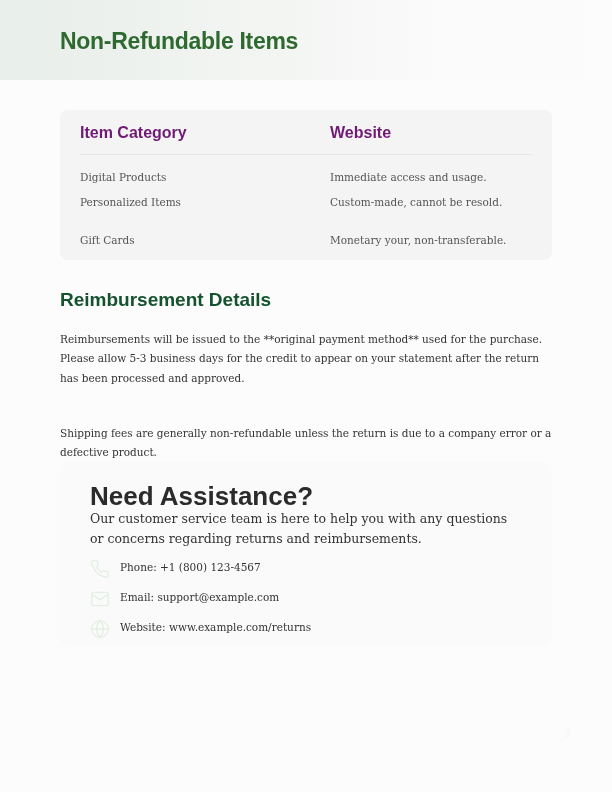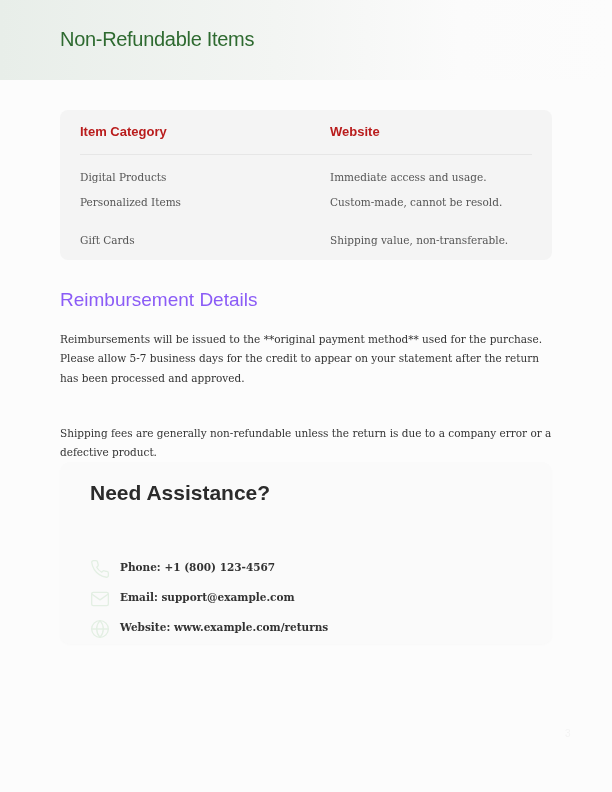--- a/index.html
+++ b/index.html
@@ -11,68 +11,68 @@
       font-family: "DejaVu Serif", serif;
       color: #333;
     }
     .header {
       position: absolute; left: 0; top: 0; width: 612px; height: 80px;
       background: linear-gradient(90deg, #e8eee9 0%, #f3f5f3 45%, #fbfbfb 75%, #fcfcfc 100%);
     }
     .header h1 {
       position: absolute; left: 60px; top: 28px; margin: 0;
       font-family: "Liberation Sans", sans-serif;
-      font-size: 20px; font-weight: normal; color: #2e6a30; letter-spacing: -0.3px;
+      font-size: 23px; font-weight: bold; color: #2e6a30; letter-spacing: -0.3px;
     }
     .table-card {
       position: absolute; left: 60px; top: 110px; width: 492px; height: 150px;
       background: #f4f4f4; border-radius: 8px;
     }
     .th {
       position: absolute; top: 14px;
       font-family: "Liberation Sans", sans-serif; font-weight: bold;
-      font-size: 13px; color: #b91c1c;
+      font-size: 16px; color: #701a75;
     }
     .th.c1 { left: 20px; }
     .th.c2 { left: 270px; }
     .th-rule {
       position: absolute; left: 20px; top: 44px; width: 452px; height: 1px; background: #e6e6e6;
     }
     .row {
       position: absolute; left: 20px; width: 452px; height: 20px;
       font-size: 10.5px; color: #555;
     }
     .row span { position: absolute; top: 0; white-space: nowrap; }
     .row .c1 { left: 0; }
     .row .c2 { left: 250px; }
     h2.section {
       position: absolute; left: 60px; top: 289px; margin: 0;
-      font-family: "Liberation Sans", sans-serif; font-weight: normal;
-      font-size: 19px; color: #8b5cf6;
+      font-family: "Liberation Sans", sans-serif; font-weight: bold;
+      font-size: 19px; color: #14532d;
     }
     .para {
       position: absolute; left: 60px; width: 495px;
       font-size: 10.5px; line-height: 19.3px; color: #333; margin: 0;
     }
     .assist-card {
       position: absolute; left: 60px; top: 462px; width: 492px; height: 182px;
       background: #fafafa; border-radius: 10px;
       box-shadow: 0 1px 3px rgba(0,0,0,0.02);
     }
     .assist-card h3 {
       position: absolute; left: 30px; top: 19px; margin: 0;
       font-family: "Liberation Sans", sans-serif; font-weight: bold;
-      font-size: 21px; color: #2b2b2b;
+      font-size: 26px; color: #2b2b2b;
     }
     .assist-card .intro {
       position: absolute; left: 30px; top: 47px; width: 420px; margin: 0;
       font-size: 12.5px; line-height: 20px; color: #333;
     }
     .contact {
-      position: absolute; left: 30px; height: 20px; width: 400px; font-weight: bold;
+      position: absolute; left: 30px; height: 20px; width: 400px;
     }
     .contact .icon {
       position: absolute; left: 0; top: 0; width: 20px; height: 20px;
     }
     .contact .icon svg { width: 20px; height: 20px; }
     .contact .label {
       position: absolute; left: 30px; top: 2px;
       font-size: 10.5px; color: #333; white-space: nowrap;
     }
     .page-num {
@@ -95,30 +95,31 @@
   <div class="row" style="top:86px;">
     <span class="c1">Personalized Items</span>
     <span class="c2">Custom-made, cannot be resold.</span>
   </div>
   <div class="row" style="top:61px;">
     <span class="c1">Digital Products</span>
     <span class="c2">Immediate access and usage.</span>
   </div>
   <div class="row" style="top:124px;">
     <span class="c1">Gift Cards</span>
-    <span class="c2">Shipping value, non-transferable.</span>
+    <span class="c2">Monetary your, non-transferable.</span>
   </div>
 </div>
 
 <h2 class="section">Reimbursement Details</h2>
-<p class="para" style="top:330px;">Reimbursements will be issued to the **original payment method** used for the purchase. Please allow 5-7 business days for the credit to appear on your statement after the return has been processed and approved.</p>
+<p class="para" style="top:330px;">Reimbursements will be issued to the **original payment method** used for the purchase. Please allow 5-3 business days for the credit to appear on your statement after the return has been processed and approved.</p>
 <p class="para" style="top:388px;margin-top:36px;">Shipping fees are generally non-refundable unless the return is due to a company error or a defective product.</p>
 
 <div class="assist-card">
   <h3>Need Assistance?</h3>
+  <p class="intro">Our customer service team is here to help you with any questions or concerns regarding returns and reimbursements.</p>
 
   <div class="contact" style="top:97px;">
     <span class="icon">
       <svg viewBox="0 0 24 24" fill="none" stroke="#e3efe3" stroke-width="1.6" stroke-linecap="round" stroke-linejoin="round">
         <path d="M22 16.9v3a2 2 0 0 1-2.2 2 19.8 19.8 0 0 1-8.6-3.1 19.5 19.5 0 0 1-6-6A19.8 19.8 0 0 1 2.1 4.2 2 2 0 0 1 4.1 2h3a2 2 0 0 1 2 1.7c.1 1 .4 1.9.7 2.8a2 2 0 0 1-.5 2.1L8 9.9a16 16 0 0 0 6 6l1.3-1.3a2 2 0 0 1 2.1-.4c.9.3 1.8.6 2.8.7a2 2 0 0 1 1.8 2z"></path>
       </svg>
     </span>
     <span class="label">Phone: +1 (800) 123-4567</span>
   </div>
 

